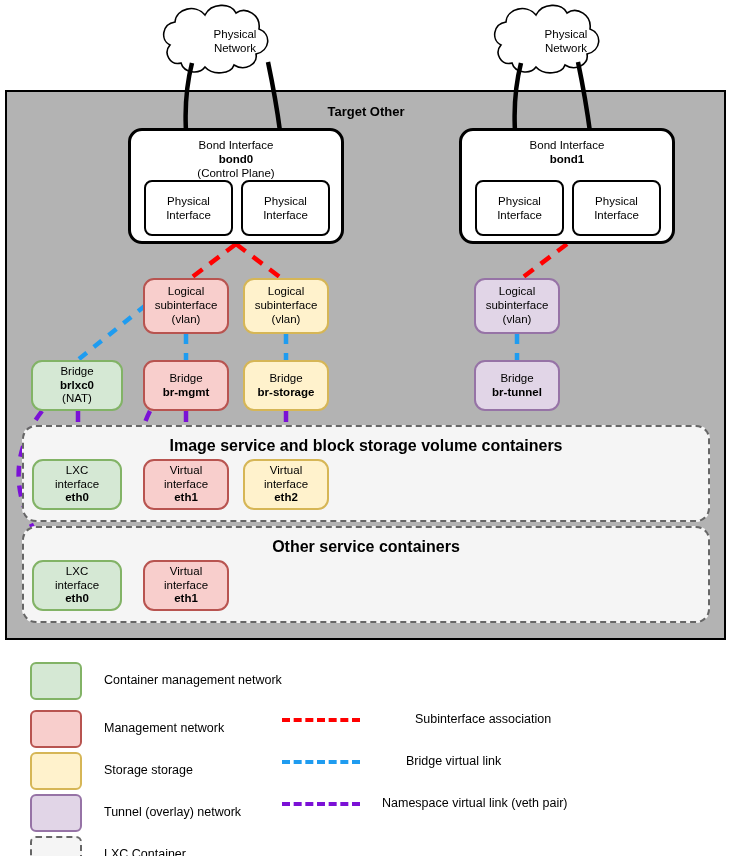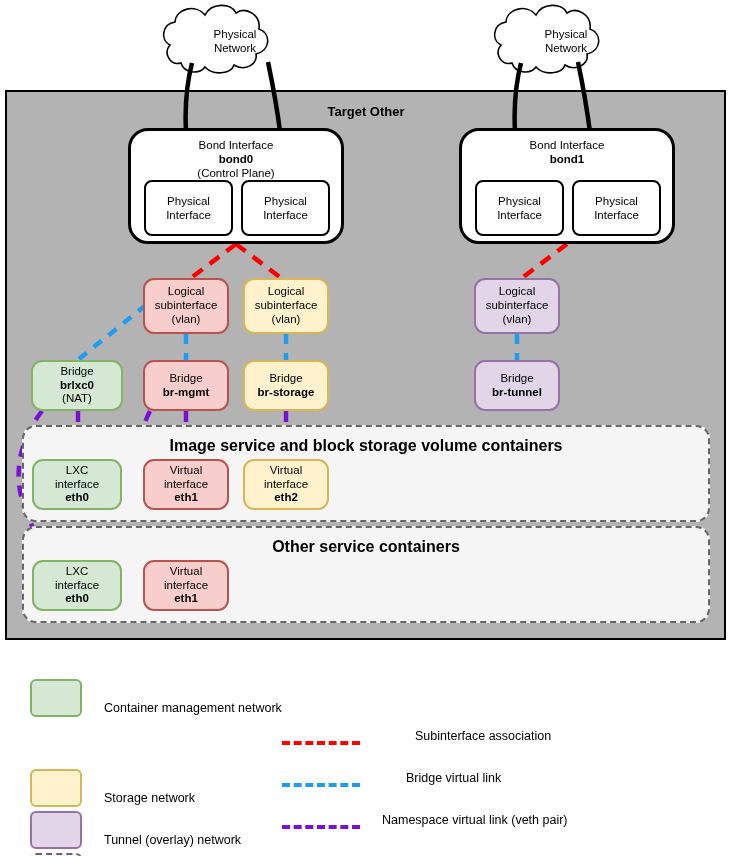--- a/index.html
+++ b/index.html
@@ -14,41 +14,41 @@
   .lbl{display:block;}
   .b{font-weight:bold;}
 
   
   #host{position:absolute;left:5px;top:90px;width:721px;height:550px;
         background:#b3b3b3;border:2px solid #000;box-sizing:border-box;}
   #host-title{position:absolute;left:0;top:104px;width:732px;text-align:center;
               font-size:13px;font-weight:bold;}
 
   
-  .bond{background:#ffffff;border:3px solid #000;border-radius:20px;}
+  .bond{background:#ffffff;border:3px solid #000;border-radius:14px;}
   .bond .cap{position:absolute;top:8px;left:0;width:100%;text-align:center;font-size:11.5px;}
   .phys{position:absolute;background:#ffffff;border:2px solid #000;border-radius:8px;
         font-size:11.5px;display:flex;flex-direction:column;align-items:center;
         justify-content:center;text-align:center;line-height:1.25;}
 
   
   .green {background:#d5e8d4;border-color:#82b366;}
   .red   {background:#f8cecc;border-color:#b85450;}
   .yellow{background:#fff2cc;border-color:#d6b656;}
   .purple{background:#e1d5e7;border-color:#9673a6;}
   .nodetxt{font-size:11.5px;}
 
   
   .lxcbox{position:absolute;background:#f5f5f5;border:2px dashed #666666;border-radius:14px;}
   .lxctitle{position:absolute;top:10px;left:0;width:100%;text-align:center;
             font-size:16px;font-weight:bold;}
 
   
   #legend{position:absolute;left:0;top:648px;width:732px;height:208px;background:#fff;}
-  .lgrow{position:absolute;display:flex;align-items:flex-end;margin-top:17px;}
+  .lgrow{position:absolute;display:flex;align-items:center;}
   .swatch{width:48px;height:34px;border-width:2px;border-style:solid;border-radius:6px;
           flex:0 0 auto;}
   .swatch.dashed{background:#f5f5f5;border:2px dashed #666;}
   .lgtext{margin-left:22px;font-size:12.5px;line-height:1.25;}
   .lgline{width:78px;height:0;flex:0 0 auto;}
   .lgline.solid{border-top:4px solid #000;}
   .lgline.dash{border-top:4px dashed;}
 </style>
 </head>
 <body>
@@ -216,24 +216,28 @@
     <span class="nodetxt b">eth1</span>
   </div>
 
   <div id="legend">
 
     <div class="lgrow" style="left:30px;top:14px;">
       <div class="swatch" style="background:#d5e8d4;border-color:#82b366;"></div>
       <div class="lgtext" style="width:200px;">Container management network</div>
     </div>
 
+    <div class="lgrow" style="left:30px;top:62px;">
+      <div class="swatch" style="background:#f8cecc;border-color:#b85450;"></div>
+      <div class="lgtext" style="width:200px;">Management network</div>
+    </div>
 
     <div class="lgrow" style="left:30px;top:104px;">
       <div class="swatch" style="background:#fff2cc;border-color:#d6b656;"></div>
-      <div class="lgtext" style="width:200px;">Storage network</div>
+      <div class="lgtext" style="width:200px;">Storage storage</div>
     </div>
 
     <div class="lgrow" style="left:30px;top:146px;">
       <div class="swatch" style="background:#e1d5e7;border-color:#9673a6;"></div>
       <div class="lgtext" style="width:210px;">Tunnel (overlay) network</div>
     </div>
 
     <div class="lgrow" style="left:30px;top:188px;">
       <div class="swatch dashed"></div>
       <div class="lgtext" style="width:200px;">LXC Container</div>

